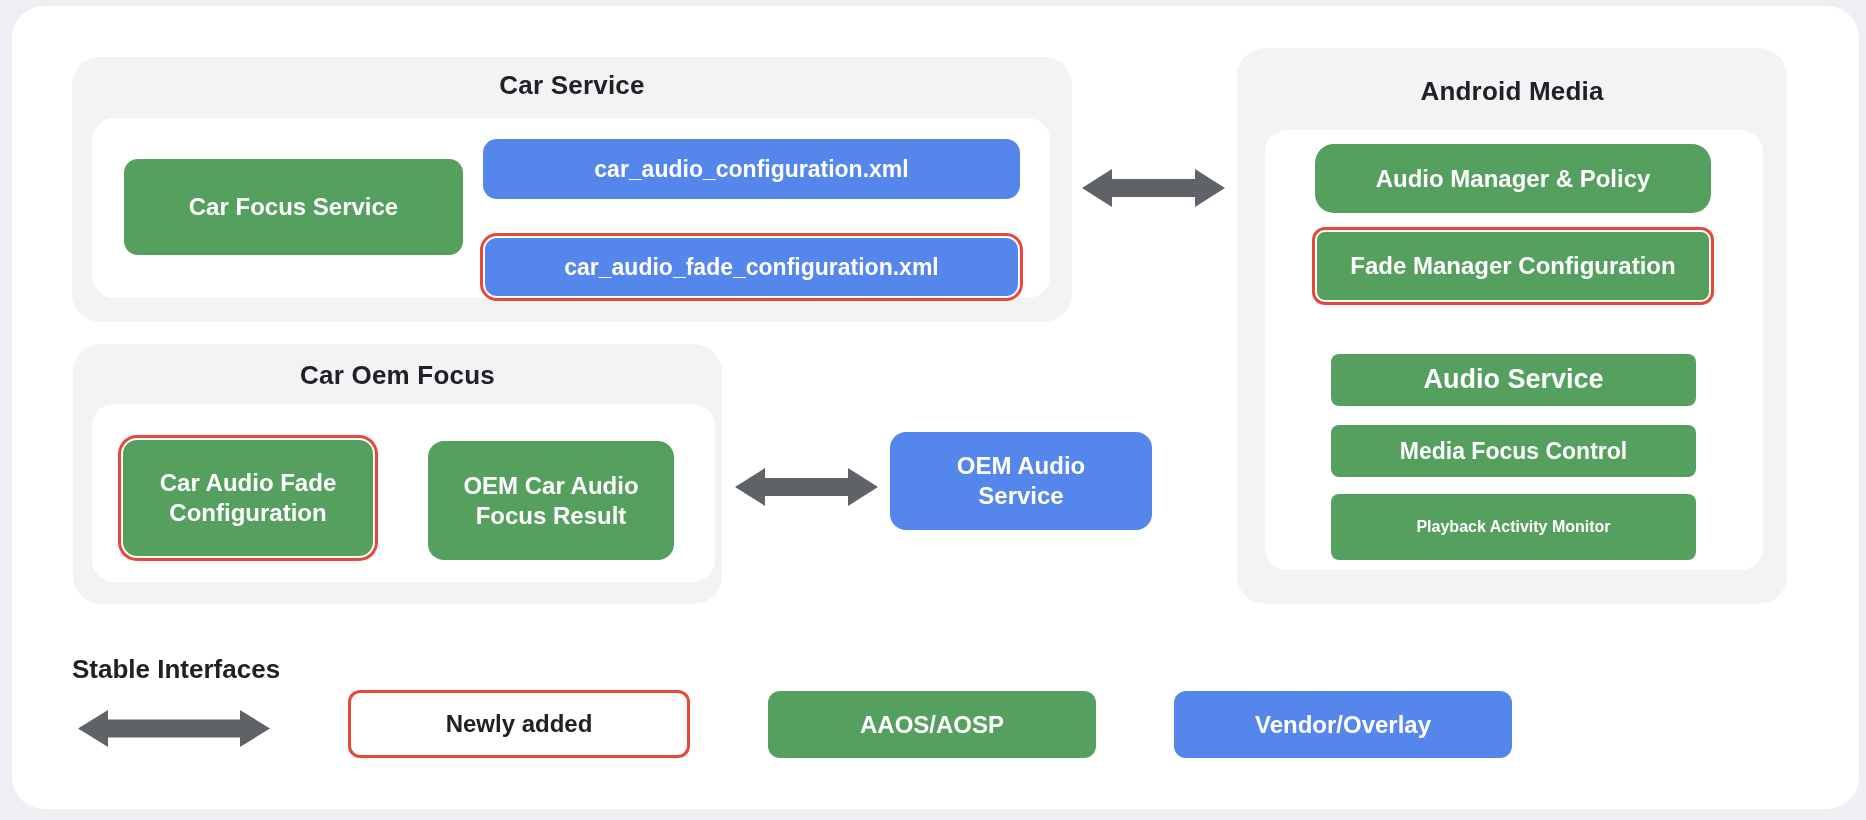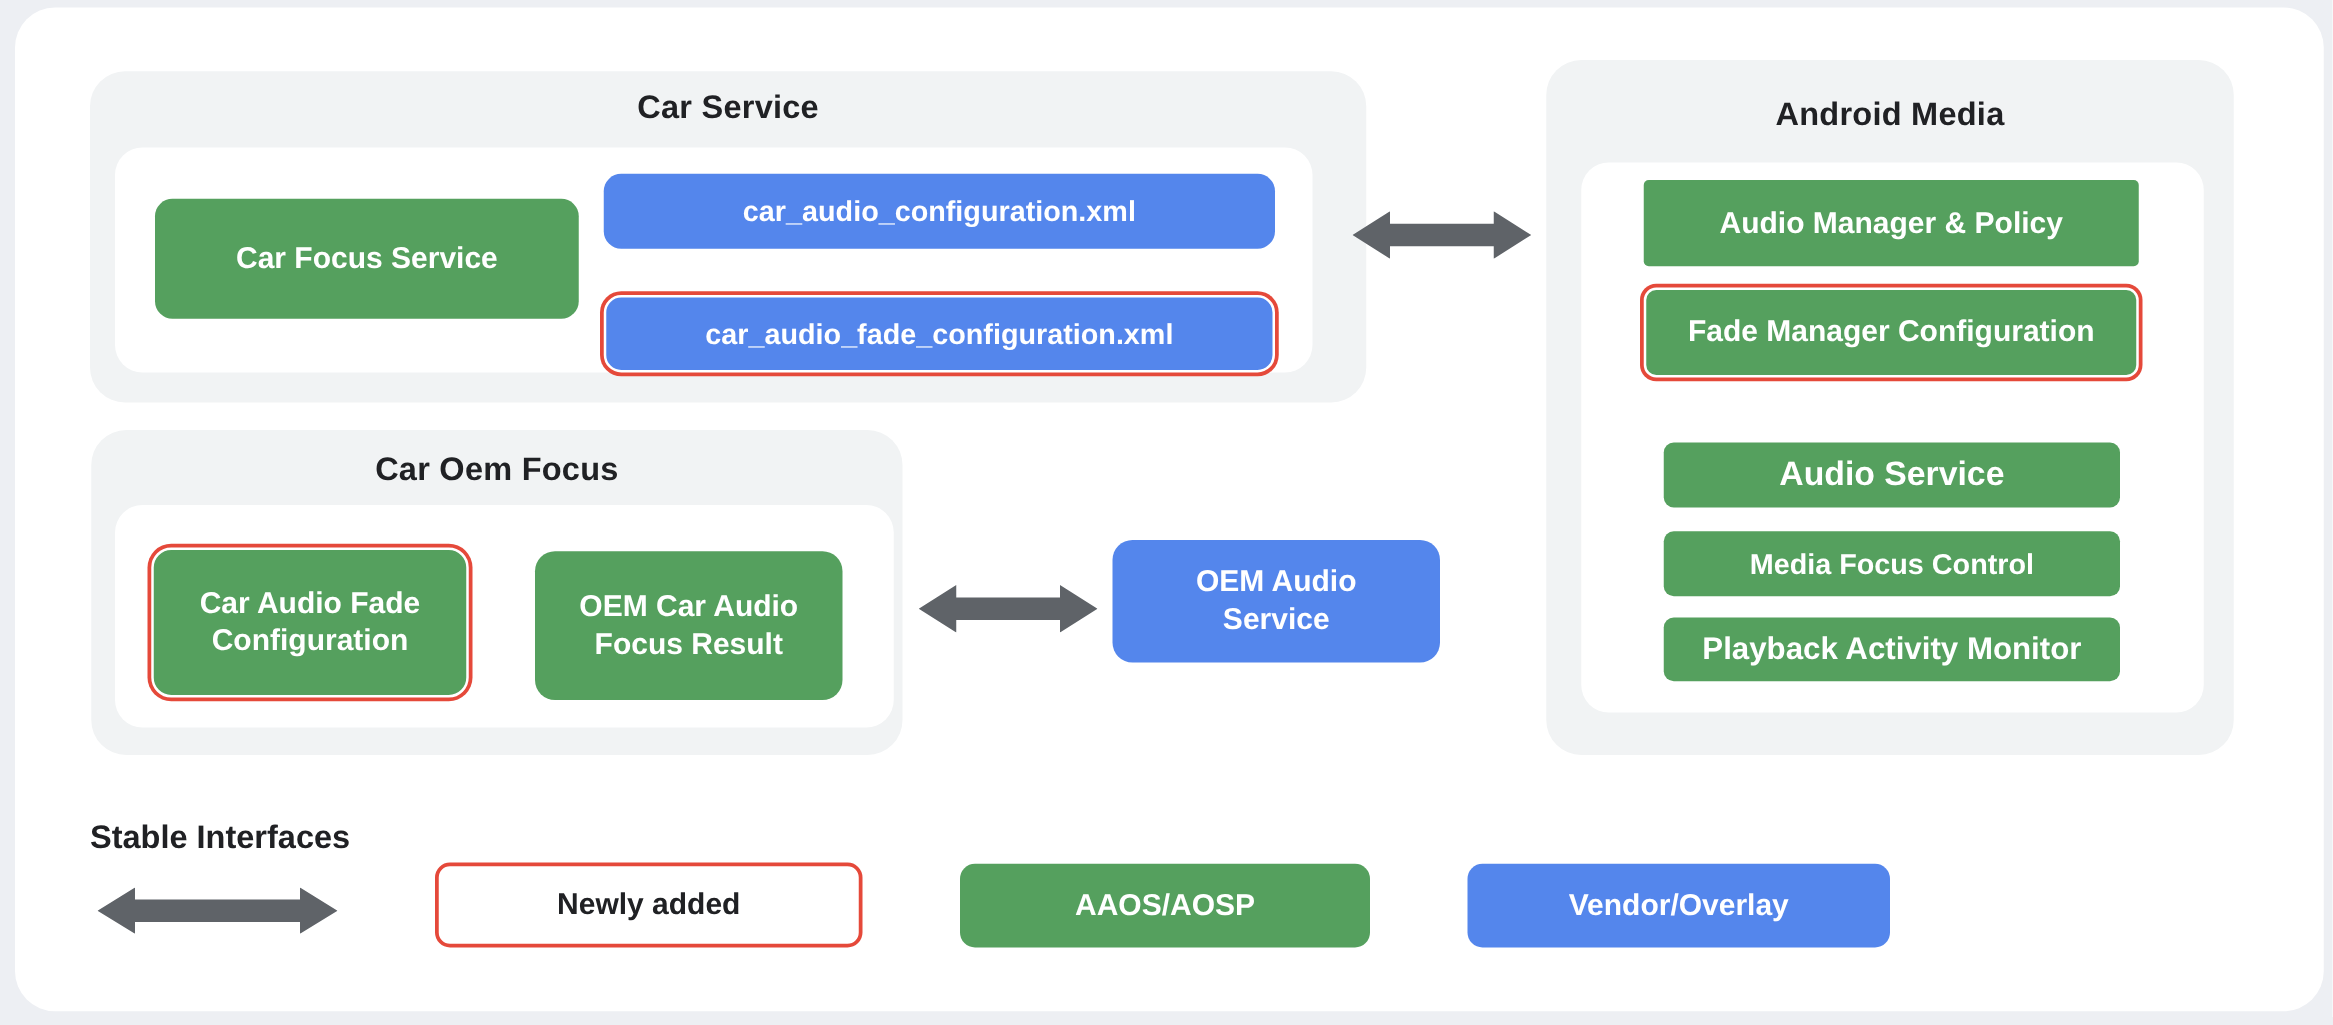--- a/index.html
+++ b/index.html
@@ -57,41 +57,41 @@
     background:#ffffff;color:var(--text-dark);
     border:3px solid var(--red);
   }
 </style>
 </head>
 <body>
 
 <div class="stage">
   <div class="card">
 
-    <div class="group" style="left:60px;top:51px;width:1000px;height:265px;padding-left:21px;">
+    <div class="group" style="left:60px;top:51px;width:1000px;height:265px;">
       <div class="group-title" style="top:13px;">Car Service</div>
       <div class="inner" style="left:20px;top:61px;width:958px;height:180px;">
         <div class="node green" style="left:32px;top:41px;width:339px;height:96px;border-radius:14px;font-size:24px;">Car Focus Service</div>
         <div class="node blue" style="left:391px;top:21px;width:537px;height:60px;border-radius:14px;font-size:23px;">car_audio_configuration.xml</div>
         <div class="node blue outlined" style="left:391px;top:98px;width:537px;height:62px;border-radius:14px;font-size:23px;margin-top:20px;">car_audio_fade_configuration.xml</div>
       </div>
     </div>
 
     <svg class="arrow-svg" style="left:1070px;top:163px;" width="143" height="38" viewBox="0 0 143 38">
       <polygon points="0,19 30,0 30,10 113,10 113,0 143,19 113,38 113,28 30,28 30,38" fill="#5f6368"></polygon>
     </svg>
 
     <div class="group" style="left:1225px;top:42px;width:550px;height:556px;">
       <div class="group-title" style="top:28px;">Android Media</div>
       <div class="inner" style="left:28px;top:82px;width:498px;height:440px;">
-        <div class="node green" style="left:50px;top:14px;width:396px;height:69px;border-radius:4px;font-size:24px;">Audio Manager &amp; Policy</div>
+        <div class="node green" style="left:50px;top:14px;width:396px;height:69px;border-radius:19px;font-size:24px;">Audio Manager &amp; Policy</div>
         <div class="node green outlined" style="left:50px;top:100px;width:396px;height:72px;border-radius:10px;font-size:24px;">Fade Manager Configuration</div>
         <div class="node green" style="left:66px;top:224px;width:365px;height:52px;border-radius:8px;font-size:27px;text-align:center;">Audio Service</div>
         <div class="node green" style="left:66px;top:295px;width:365px;height:52px;border-radius:8px;font-size:23px;">Media Focus Control</div>
-        <div class="node green" style="left:66px;top:364px;width:365px;height:51px;border-radius:8px;font-size:25px;">Playback Activity Monitor</div>
+        <div class="node green" style="left:66px;top:364px;width:365px;height:66px;border-radius:8px;font-size:16px;">Playback Activity Monitor</div>
       </div>
     </div>
 
     <div class="group" style="left:61px;top:338px;width:649px;height:260px;">
       <div class="group-title" style="top:16px;">Car Oem Focus</div>
       <div class="inner" style="left:19px;top:60px;width:623px;height:178px;">
         <div class="node green outlined" style="left:29px;top:34px;width:254px;height:120px;border-radius:16px;font-size:24px;padding:0 24px;">Car Audio Fade Configuration</div>
         <div class="node green" style="left:336px;top:37px;width:246px;height:119px;border-radius:16px;font-size:24px;padding:0 24px;">OEM Car Audio Focus Result</div>
       </div>
     </div>

